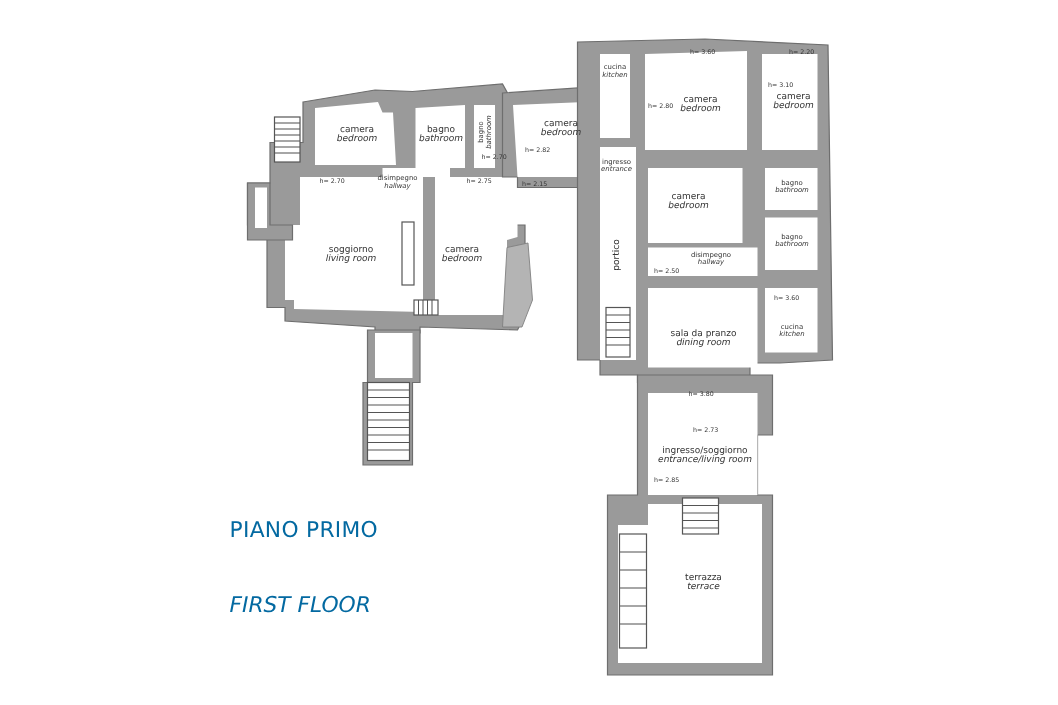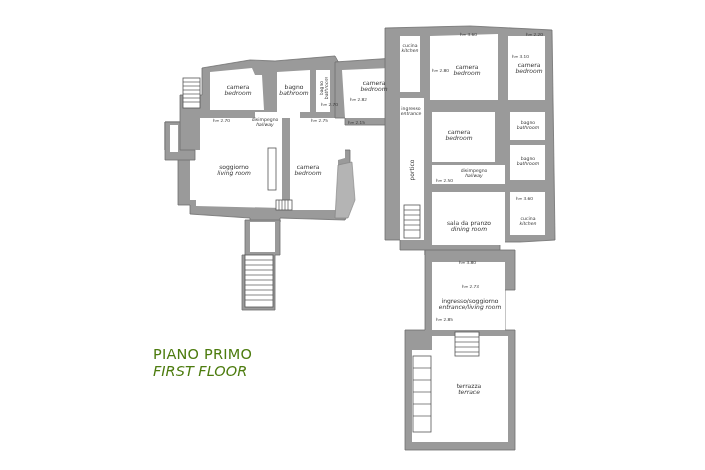--- a/index.html
+++ b/index.html
@@ -10,23 +10,23 @@
   .room{fill:#ffffff;}
   .stair line{stroke:#555;stroke-width:0.7;}
   .stair rect{fill:#fff;stroke:#555;stroke-width:0.8;}
   .lbl{position:absolute;text-align:center;color:#333;line-height:1.05;white-space:nowrap;transform:translate(-50%,-50%);}
   .lbl .it{font-style:italic;display:block;}
   .lbl .rm{display:block;}
   .l6{font-size:6px;}
   .l5{font-size:4.6px;}
   .h{position:absolute;font-size:4.2px;color:#333;white-space:nowrap;}
   .vert{transform:translate(-50%,-50%) rotate(-90deg);}
-  #title{position:absolute;left:153px;top:346px;color:#4d7c0f;}
+  #title{position:absolute;left:153px;top:346px;color:#0369a1;}
   #title .t1{font-size:14.5px;letter-spacing:0.2px;display:block;line-height:17px;}
-  #title .t2{font-size:14.5px;font-style:italic;display:block;line-height:17px;}
+  #title .t2{font-size:14.5px;font-style:italic;display:block;line-height:17px;margin-top:33px;}
 </style>
 </head>
 <body>
 
 <svg id="plan" width="705" height="470" viewBox="0 0 705 470">
 
   <g>
 
     <polygon class="w" points="202,68 250,60 275,61 335,56 340,65 340,130 335,130 335,150 350,150 350,210 345,220 280,218 280,222 250,222 250,218 190,214 190,205 178,205 178,150 165,150 165,122 180,122 180,95 202,95"></polygon>
 

